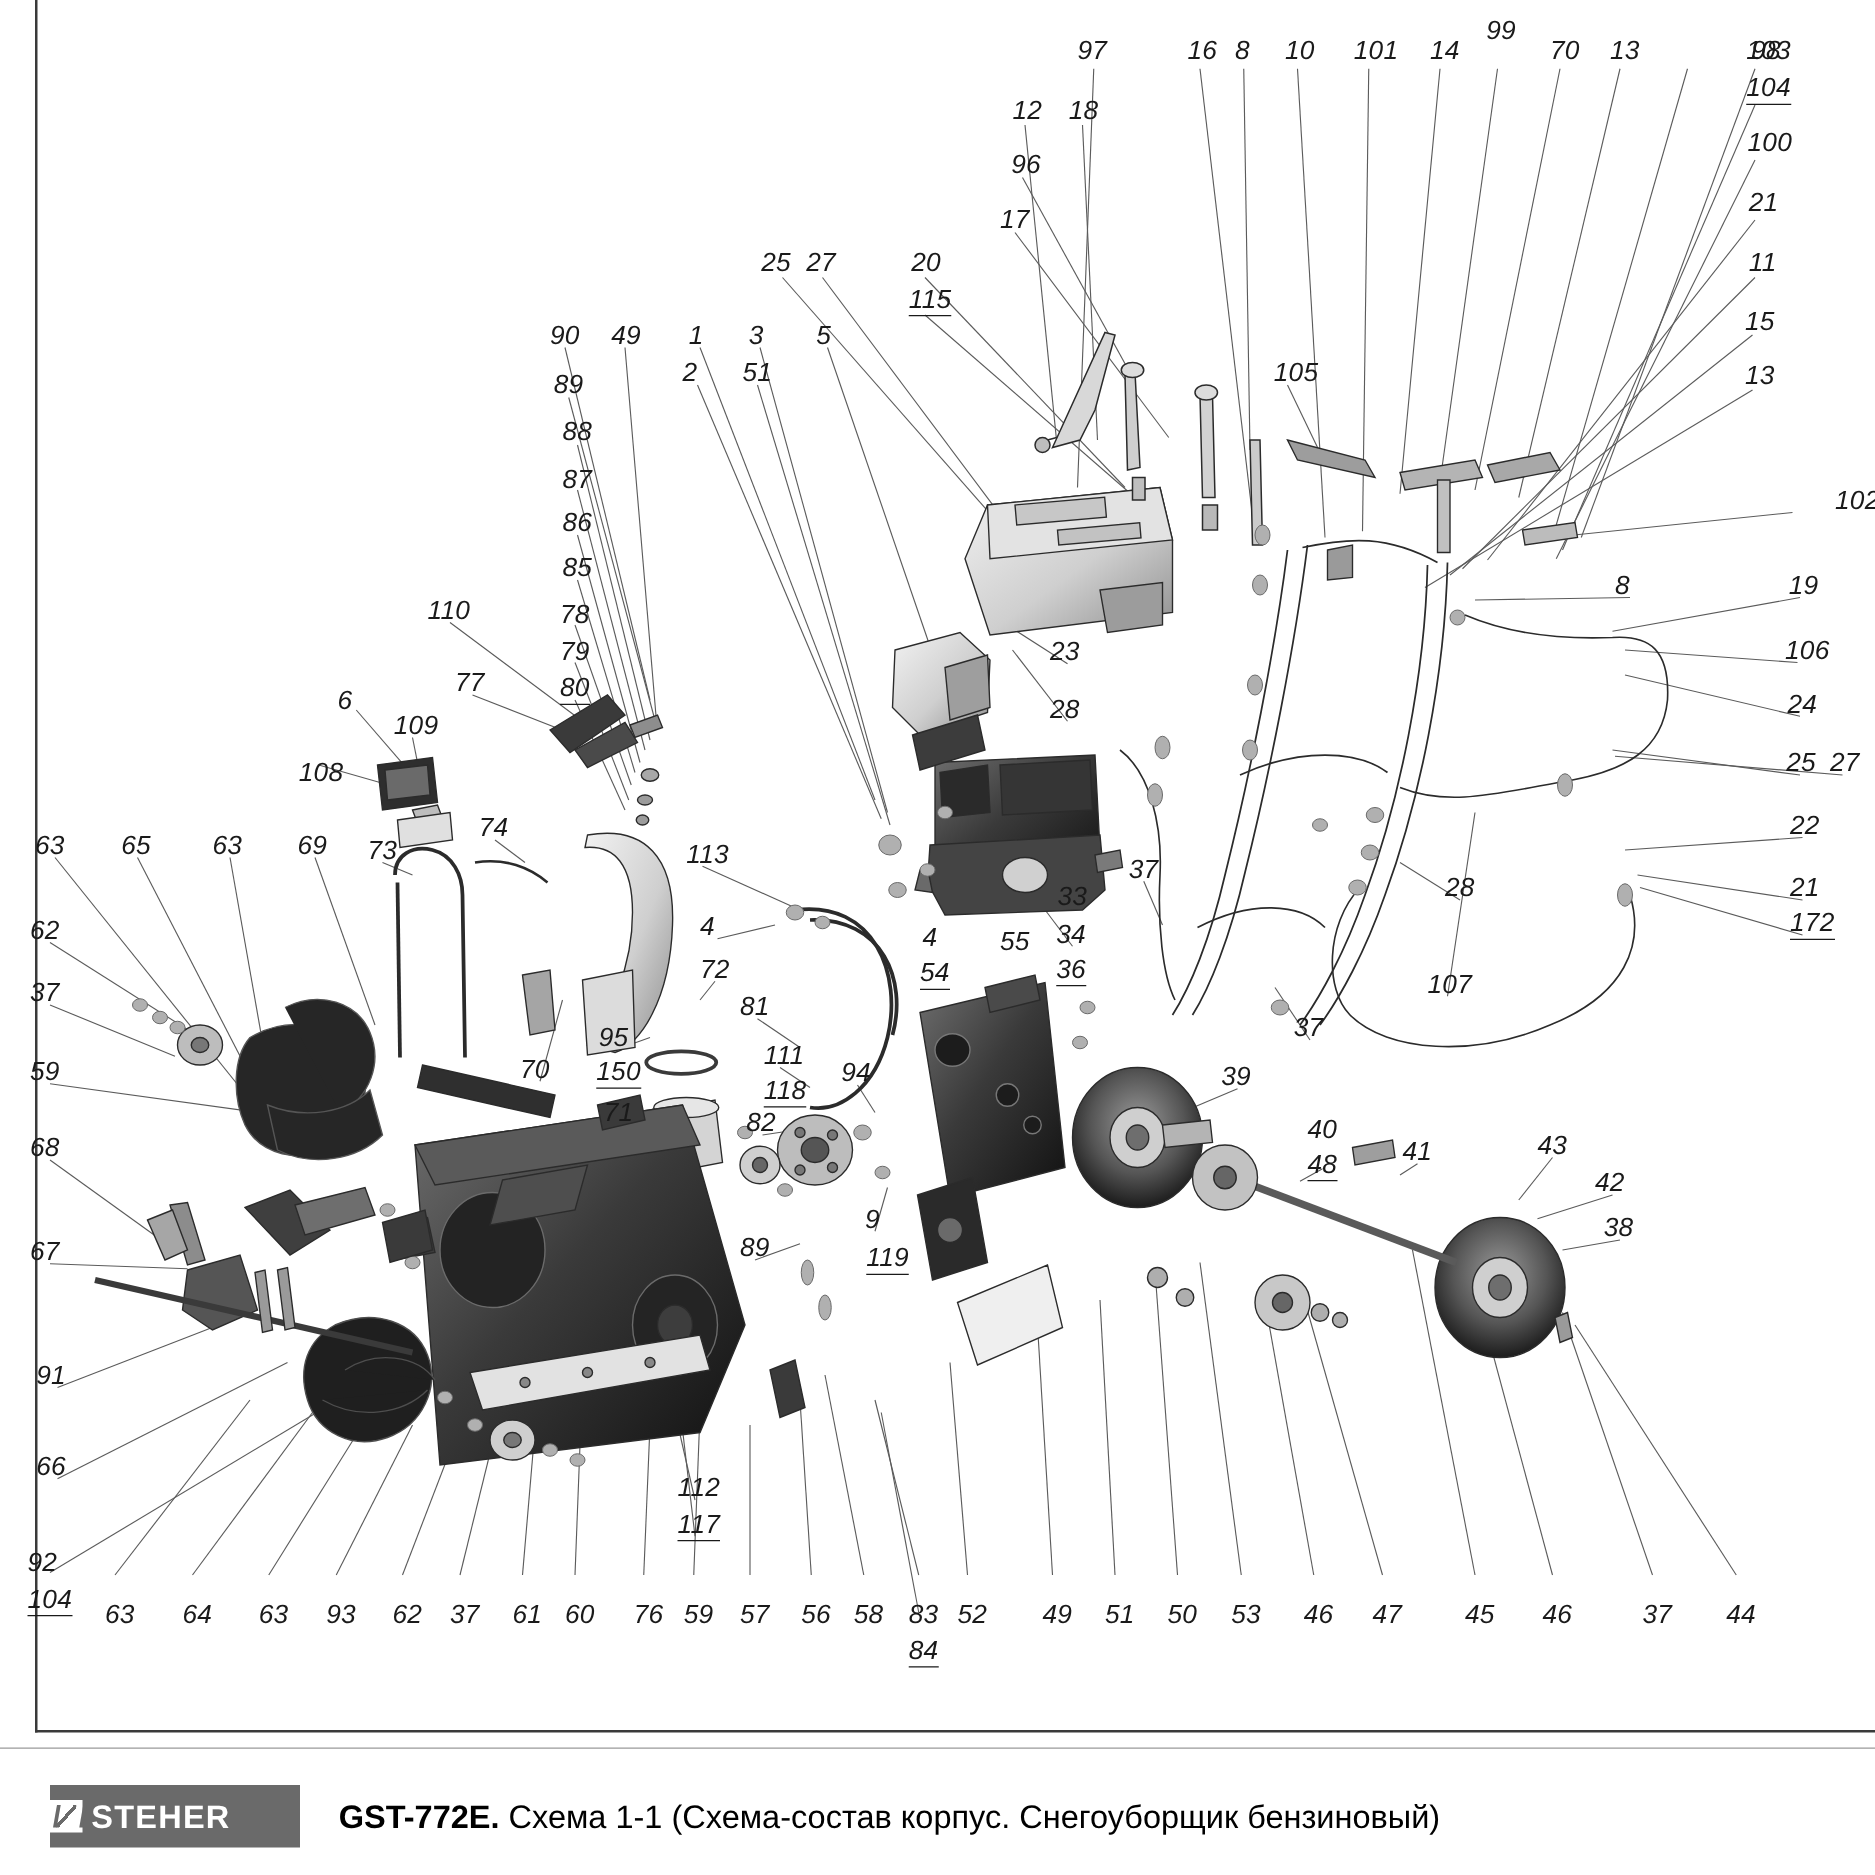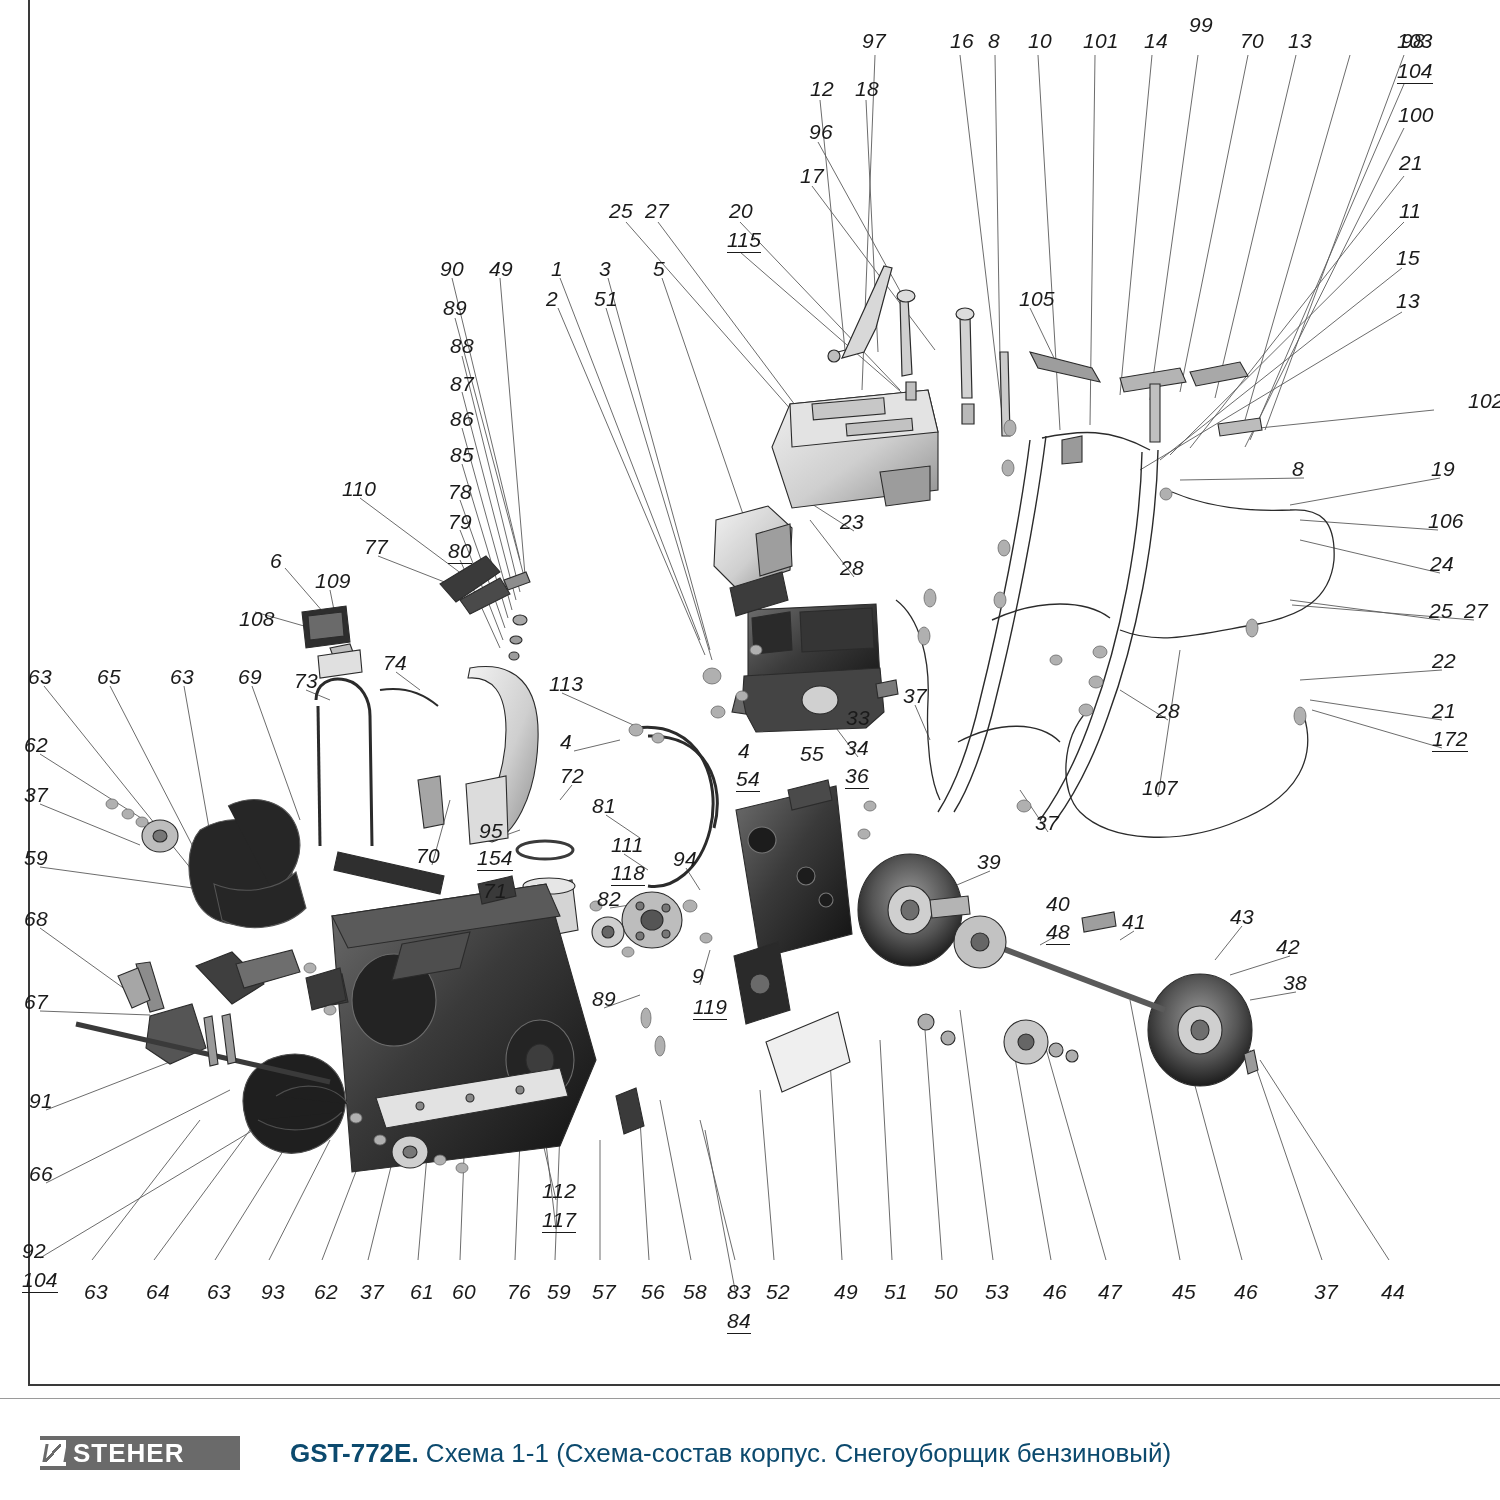--- a/index.html
+++ b/index.html
@@ -77,21 +77,21 @@
     top: 1406px;
     width: 1500px;
     height: 94px;
     display: flex;
     align-items: center;
     padding-left: 40px;
     box-sizing: border-box;
   }
   .logo-box {
     width: 200px;
-    height: 34px;
+    height: 50px;
     background: #6a6a6a;
     display: flex;
     align-items: center;
     gap: 7px;
     box-sizing: border-box;
   }
   .logo-mark {
     width: 26px;
     height: 26px;
     background: #ffffff;
@@ -115,23 +115,23 @@
     background: linear-gradient(to bottom right, transparent 44%, #6a6a6a 44%, #6a6a6a 56%, transparent 56%);
   }
   .logo-text {
     color: #ffffff;
     font-size: 26px;
     font-weight: bold;
     letter-spacing: 1px;
     font-family: "Liberation Sans", sans-serif;
   }
   .caption {
-    margin-left: 50px;
+    margin-left: 31px;
     font-size: 26px;
-    color: #0c4a6e;
+    color: #000000;
     white-space: nowrap;
   }
   .caption .model {
     font-weight: bold;
   }
 </style>
 </head>
 <body>
 
 <div id="sheet">
@@ -594,21 +594,21 @@
       <div class="num" style="left: 24px; top: 908px;">68</div>
       <div class="num" style="left: 24px; top: 991px;">67</div>
       <div class="num" style="left: 29px; top: 1090px;">91</div>
       <div class="num" style="left: 29px; top: 1163px;">66</div>
       <div class="num" style="left: 22px; top: 1240px;">92</div>
       <div class="num u" style="left: 22px; top: 1269px;">104</div>
       <div class="num" style="left: 549px; top: 673px;">113</div>
       <div class="num" style="left: 560px; top: 731px;">4</div>
       <div class="num" style="left: 560px; top: 765px;">72</div>
       <div class="num" style="left: 479px; top: 820px;">95</div>
-      <div class="num u" style="left: 477px; top: 847px;">154</div>
+      <div class="num u" style="left: 477px; top: 847px;">150</div>
       <div class="num" style="left: 416px; top: 845px;">70</div>
       <div class="num" style="left: 483px; top: 880px;">71</div>
       <div class="num" style="left: 592px; top: 795px;">81</div>
       <div class="num" style="left: 611px; top: 834px;">111</div>
       <div class="num u" style="left: 611px; top: 862px;">118</div>
       <div class="num" style="left: 597px; top: 888px;">82</div>
       <div class="num" style="left: 673px; top: 848px;">94</div>
       <div class="num" style="left: 692px; top: 965px;">9</div>
       <div class="num u" style="left: 693px; top: 996px;">119</div>
       <div class="num" style="left: 592px; top: 988px;">89</div>

